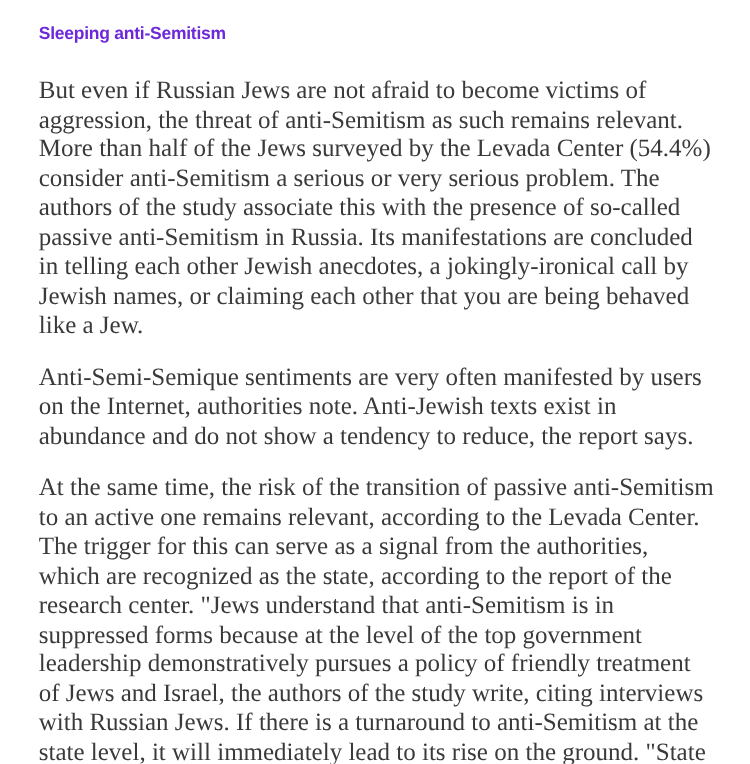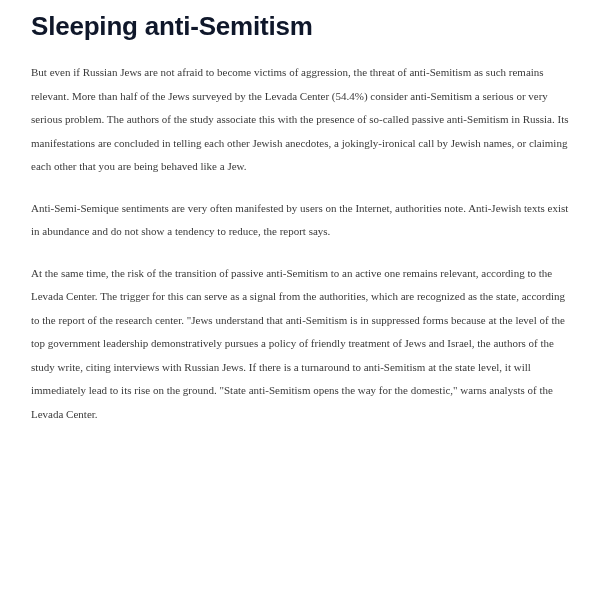--- a/index.html
+++ b/index.html
@@ -11,29 +11,29 @@
     width: 600px;
     height: 611px;
     overflow: hidden;
   }
   .article {
     padding: 14px 29px 0 31px;
   }
   .article h1 {
     font-family: "Liberation Sans", "DejaVu Sans", sans-serif;
     font-weight: 700;
-    font-size: 26px;
+    font-size: 14px;
     line-height: 25px;
     letter-spacing: -0.2px;
-    color: #0f172a;
+    color: #6d28d9;
     margin: 0 0 22px 0;
   }
   .article p {
     font-family: "Liberation Serif", "DejaVu Serif", serif;
-    font-size: 11px;
+    font-size: 20px;
     line-height: 23.5px;
     color: #3a3a3a;
     margin: 18px 0 14px 0;
     text-align: left;
   }
 </style>
 </head>
 <body>
 
 <main class="article">

